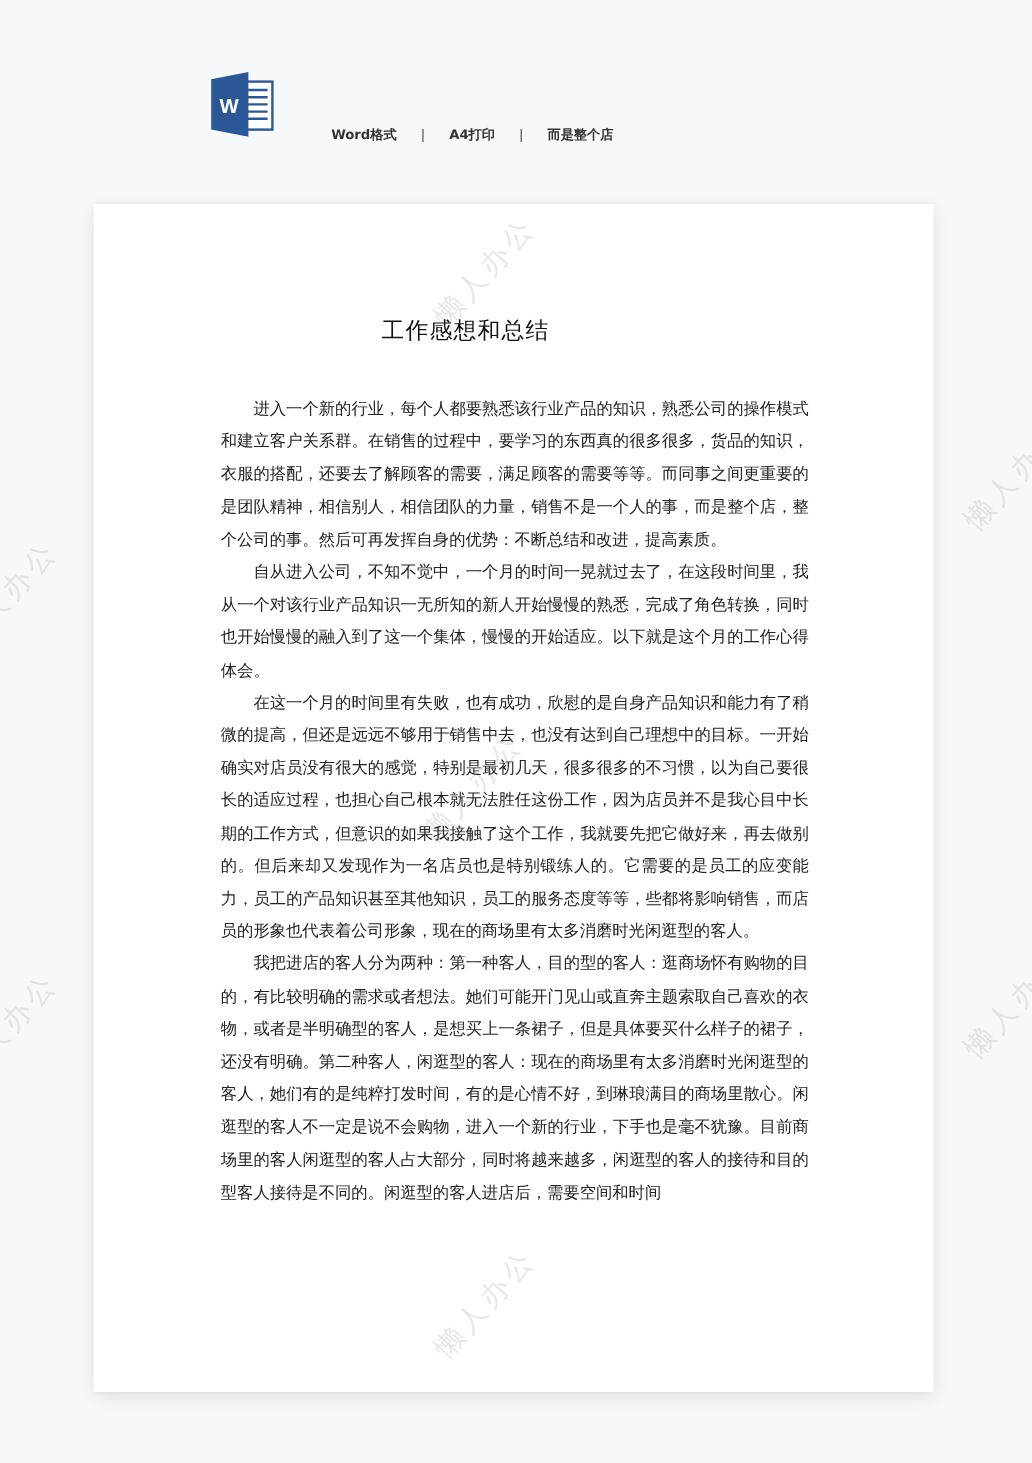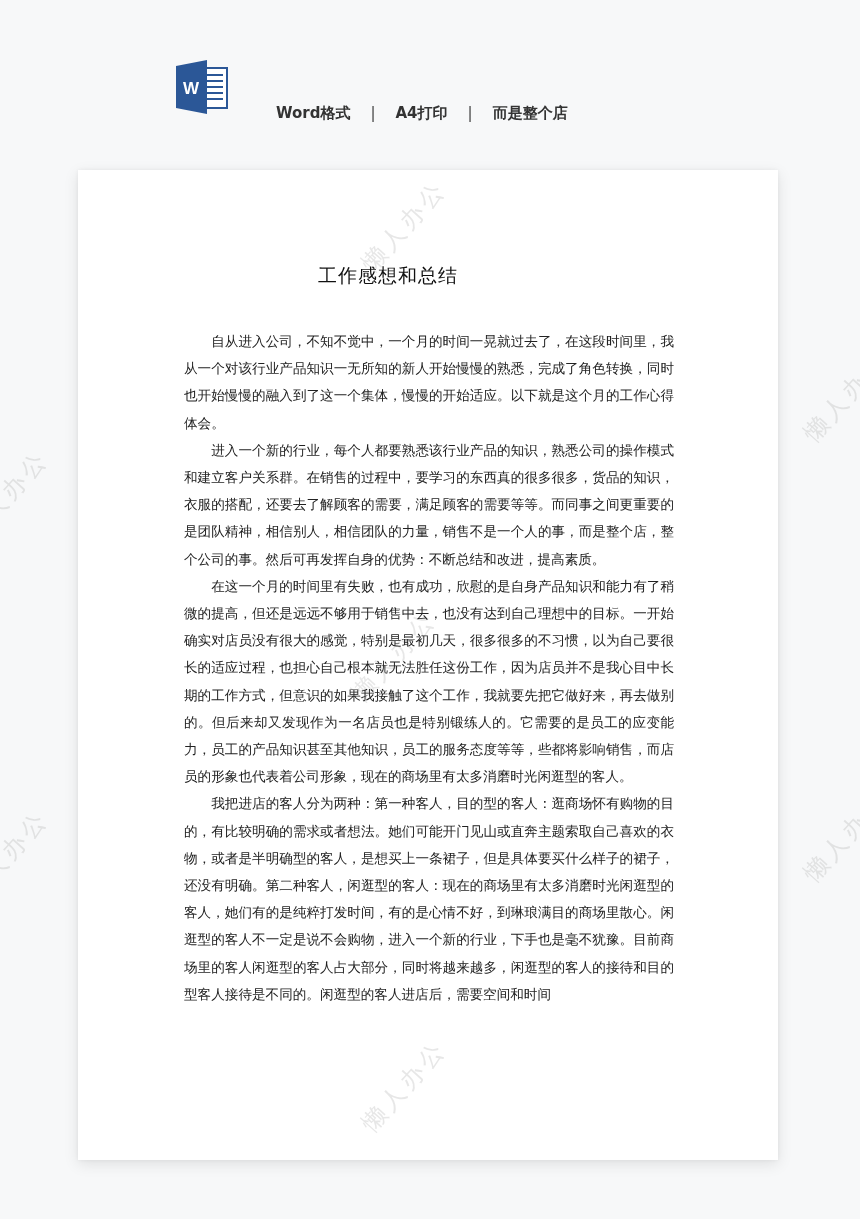--- a/index.html
+++ b/index.html
@@ -35,21 +35,21 @@
       font-weight: bold;
       color: #1e56a8;
       letter-spacing: 0.5px;
       white-space: nowrap;
       line-height: 38px;
     }
     .subtitle {
       position: absolute;
       left: 276px;
       top: 101px;
-      font-size: 15px;
+      font-size: 11px;
       font-weight: bold;
       color: #333333;
       white-space: nowrap;
       line-height: 24px;
       display: flex;
       align-items: center;
     }
     .subtitle .sep {
       font-weight: normal;
       color: #444;
@@ -138,18 +138,18 @@
 <div class="watermark" style="left:790px; top:380px;">懒人办公</div>
 <div class="watermark" style="left:790px; top:820px;">懒人办公</div>
 
 <div class="paper">
   <div class="watermark" style="left:270px; top:40px;">懒人办公</div>
   <div class="watermark" style="left:260px; top:470px;">懒人办公</div>
   <div class="watermark" style="left:270px; top:900px;">懒人办公</div>
 
   <div class="doc-title">工作感想和总结</div>
   <div class="doc-body">
+    <p>进入一个新的行业，每个人都要熟悉该行业产品的知识，熟悉公司的操作模式和建立客户关系群。在销售的过程中，要学习的东西真的很多很多，货品的知识，衣服的搭配，还要去了解顾客的需要，满足顾客的需要等等。而同事之间更重要的是团队精神，相信别人，相信团队的力量，销售不是一个人的事，而是整个店，整个公司的事。然后可再发挥自身的优势：不断总结和改进，提高素质。</p>
     <p>自从进入公司，不知不觉中，一个月的时间一晃就过去了，在这段时间里，我从一个对该行业产品知识一无所知的新人开始慢慢的熟悉，完成了角色转换，同时也开始慢慢的融入到了这一个集体，慢慢的开始适应。以下就是这个月的工作心得体会。</p>
-    <p>进入一个新的行业，每个人都要熟悉该行业产品的知识，熟悉公司的操作模式和建立客户关系群。在销售的过程中，要学习的东西真的很多很多，货品的知识，衣服的搭配，还要去了解顾客的需要，满足顾客的需要等等。而同事之间更重要的是团队精神，相信别人，相信团队的力量，销售不是一个人的事，而是整个店，整个公司的事。然后可再发挥自身的优势：不断总结和改进，提高素质。</p>
     <p>在这一个月的时间里有失败，也有成功，欣慰的是自身产品知识和能力有了稍微的提高，但还是远远不够用于销售中去，也没有达到自己理想中的目标。一开始确实对店员没有很大的感觉，特别是最初几天，很多很多的不习惯，以为自己要很长的适应过程，也担心自己根本就无法胜任这份工作，因为店员并不是我心目中长期的工作方式，但意识的如果我接触了这个工作，我就要先把它做好来，再去做别的。但后来却又发现作为一名店员也是特别锻练人的。它需要的是员工的应变能力，员工的产品知识甚至其他知识，员工的服务态度等等，些都将影响销售，而店员的形象也代表着公司形象，现在的商场里有太多消磨时光闲逛型的客人。</p>
     <p>我把进店的客人分为两种：第一种客人，目的型的客人：逛商场怀有购物的目的，有比较明确的需求或者想法。她们可能开门见山或直奔主题索取自己喜欢的衣物，或者是半明确型的客人，是想买上一条裙子，但是具体要买什么样子的裙子，还没有明确。第二种客人，闲逛型的客人：现在的商场里有太多消磨时光闲逛型的客人，她们有的是纯粹打发时间，有的是心情不好，到琳琅满目的商场里散心。闲逛型的客人不一定是说不会购物，进入一个新的行业，下手也是毫不犹豫。目前商场里的客人闲逛型的客人占大部分，同时将越来越多，闲逛型的客人的接待和目的型客人接待是不同的。闲逛型的客人进店后，需要空间和时间</p>
   </div>
 </div>
 
 </body></html>

